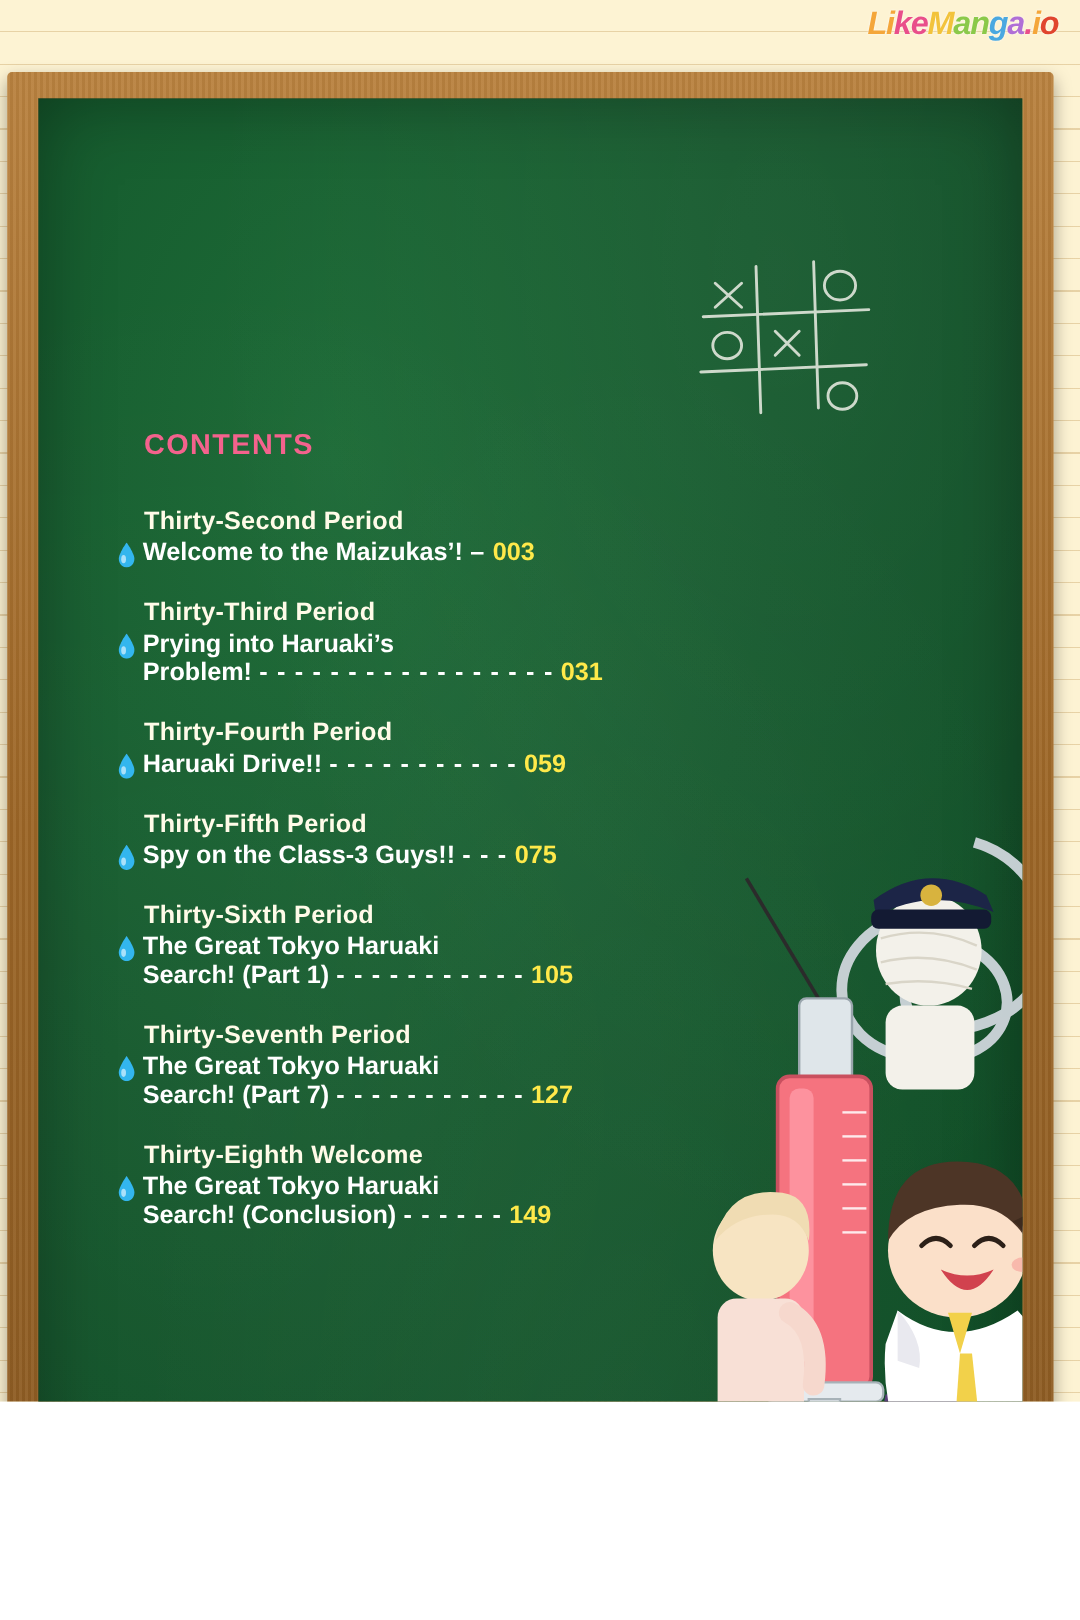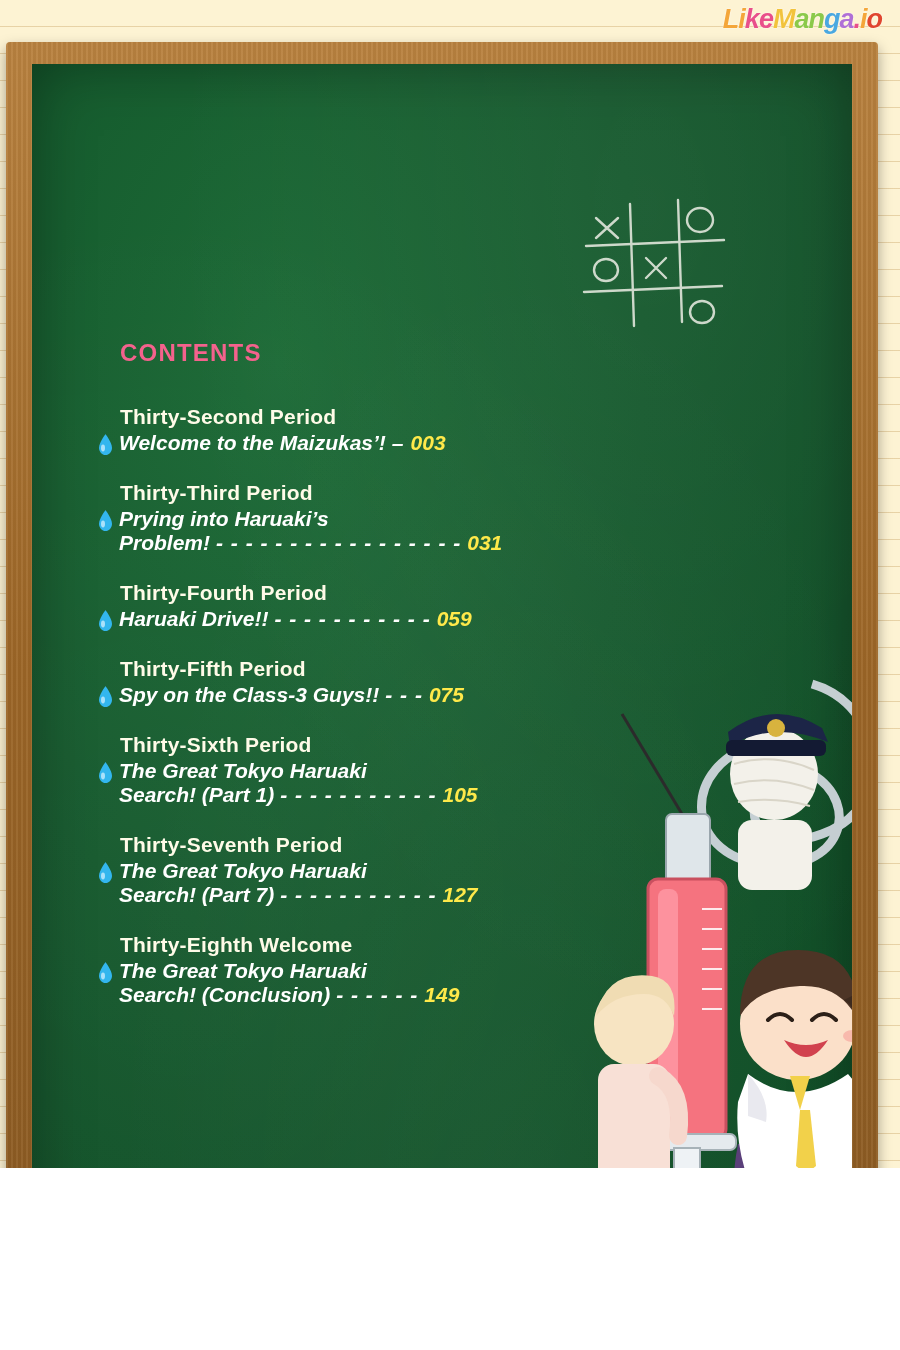--- a/index.html
+++ b/index.html
@@ -47,21 +47,21 @@
     z-index: 40;
     white-space: nowrap;
     text-shadow: 0 0 2px rgba(255,255,255,0.9);
   }
   .watermark span { display: inline-block; }
 
   
   .board-frame {
     position: absolute;
     left: 6px;
-    top: 42px;
+    top: 60px;
     width: 872px;
     height: 1258px;
     background: linear-gradient(180deg, #b9823f 0%, #9c6627 50%, #8a5a22 100%);
     border-radius: 4px;
     box-shadow: 0 6px 14px rgba(0,0,0,0.35);
     z-index: 5;
   }
   .board-frame::after {
     content: "";
     position: absolute;
@@ -173,21 +173,20 @@
     position: relative;
   }
   .drop-icon svg { display: block; }
   .toc-body {
     flex: 1 1 auto;
   }
   .toc-row {
     display: flex;
     align-items: baseline;
     white-space: nowrap;
-    font-style: italic;
   }
   .toc-title-text {
     color: #ffffff;
   }
   .toc-dashes {
     color: #ffffff;
     padding: 0 6px;
     letter-spacing: 1px;
     font-weight: bold;
     overflow: hidden;

